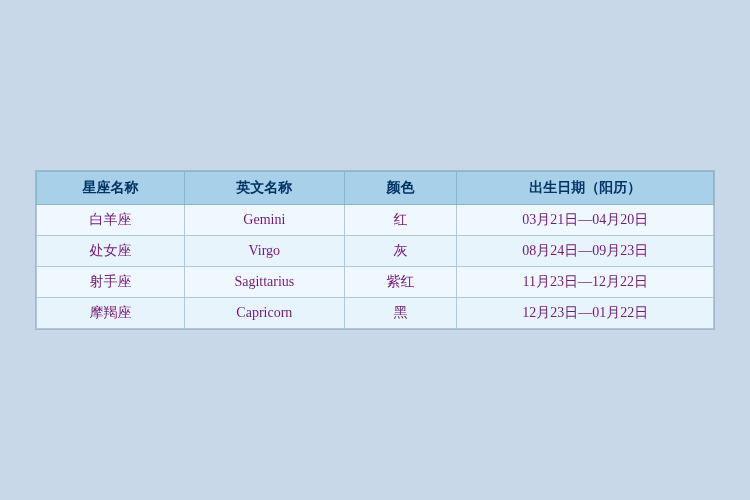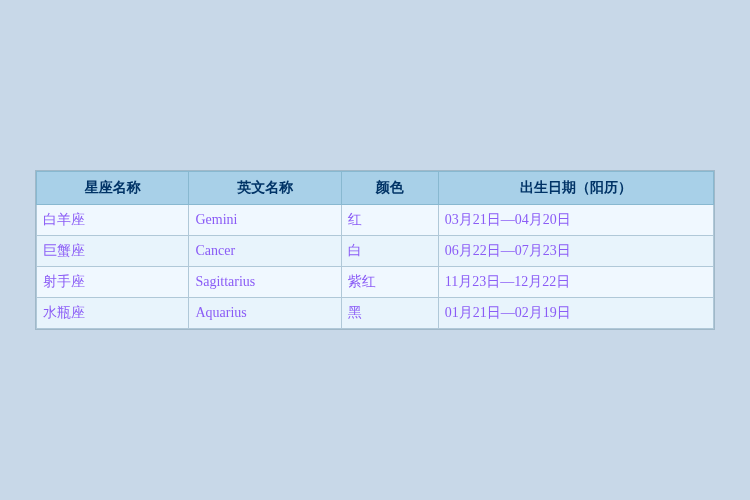--- a/index.html
+++ b/index.html
@@ -20,37 +20,38 @@
     }
     table {
       width: 100%;
       border-collapse: collapse;
     }
     thead tr {
       background-color: #a8d0e8;
     }
     thead th {
       border: 1px solid #88b8d0;
-      padding: 7px 10px;
+      padding: 7px 22px;
       text-align: center;
       font-weight: bold;
       color: #003366;
       font-size: 14px;
       margin-left: 44px;
     }
     tbody tr {
       background-color: #f0f8ff;
     }
     tbody tr:nth-child(even) {
       background-color: #e8f4fc;
     }
     tbody td {
       border: 1px solid #b0c8d8;
-      padding: 6px 6px;
-      color: #8b5cf6;
+      padding: 6px 24px;
+      text-align: center;
+      color: #701a75;
       font-size: 14px;
     }
     tbody td:first-child {
       font-weight: normal;
     }
   </style>
 </head>
 <body>
 
 <div class="table-container">
@@ -64,32 +65,32 @@
       </tr>
     </thead>
     <tbody id="table-body">
     <tr>
           <td>白羊座</td>
           <td>Gemini</td>
           <td>红</td>
           <td>03月21日—04月20日</td>
         </tr>
         <tr>
-          <td>巨蟹座</td>
-          <td>Cancer</td>
-          <td>白</td>
-          <td>06月22日—07月23日</td>
+          <td>处女座</td>
+          <td>Virgo</td>
+          <td>灰</td>
+          <td>08月24日—09月23日</td>
         </tr>
         <tr>
           <td>射手座</td>
           <td>Sagittarius</td>
           <td>紫红</td>
           <td>11月23日—12月22日</td>
         </tr>
         <tr>
-          <td>水瓶座</td>
-          <td>Aquarius</td>
+          <td>摩羯座</td>
+          <td>Capricorn</td>
           <td>黑</td>
-          <td>01月21日—02月19日</td>
+          <td>12月23日—01月22日</td>
         </tr>
       </tbody>
   </table>
 </div>
 
 </body></html>

